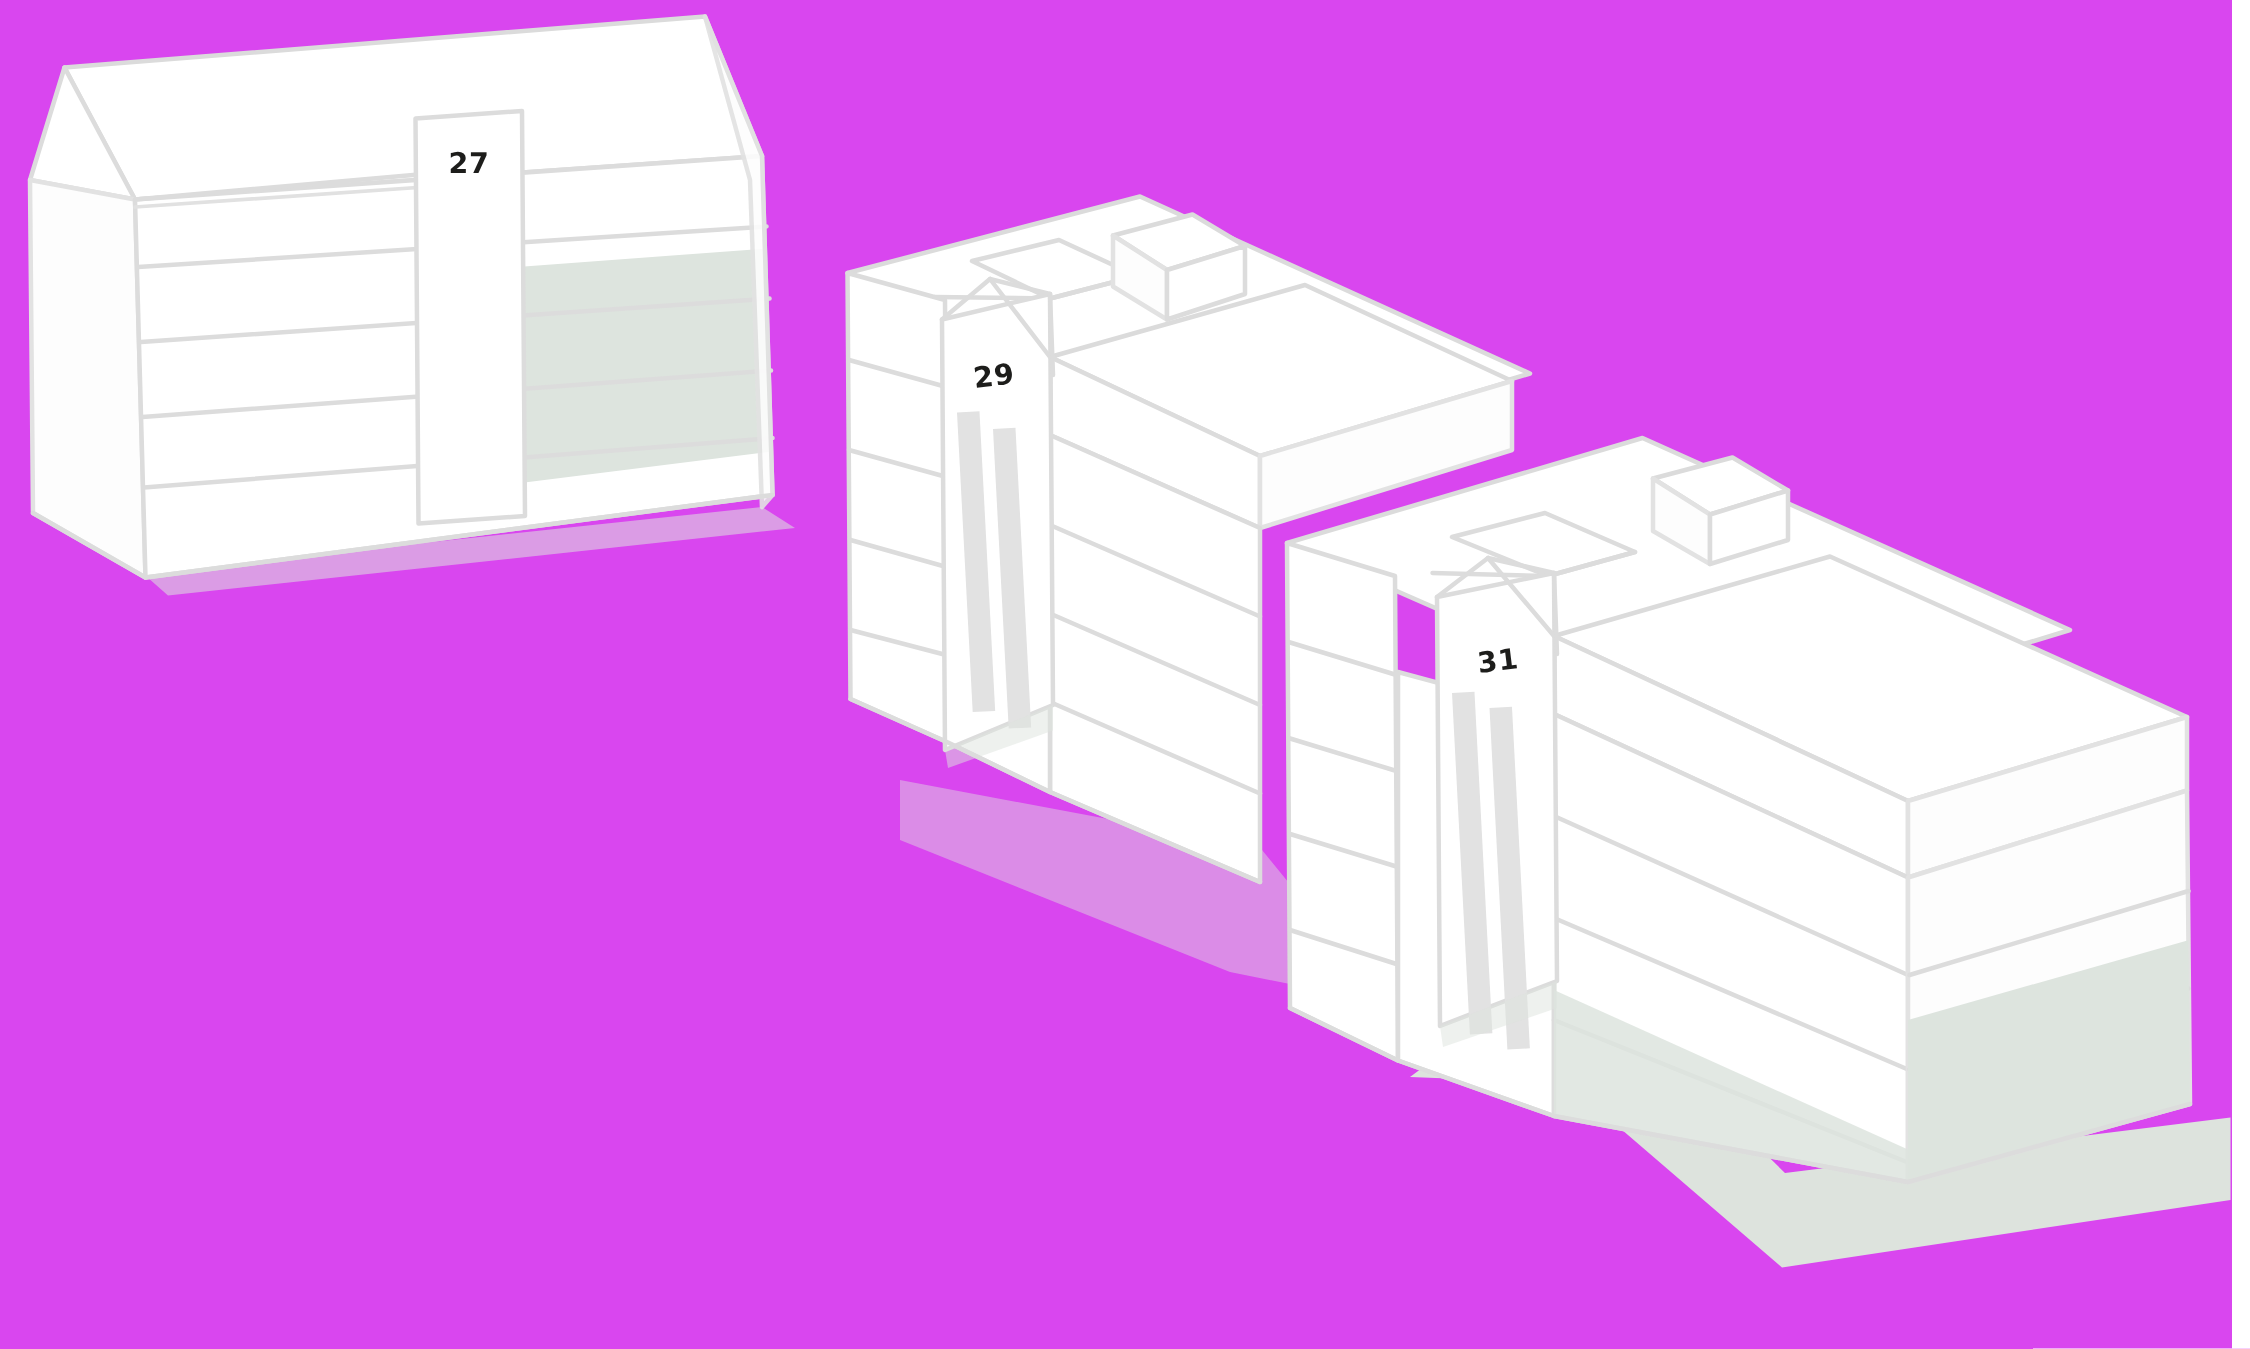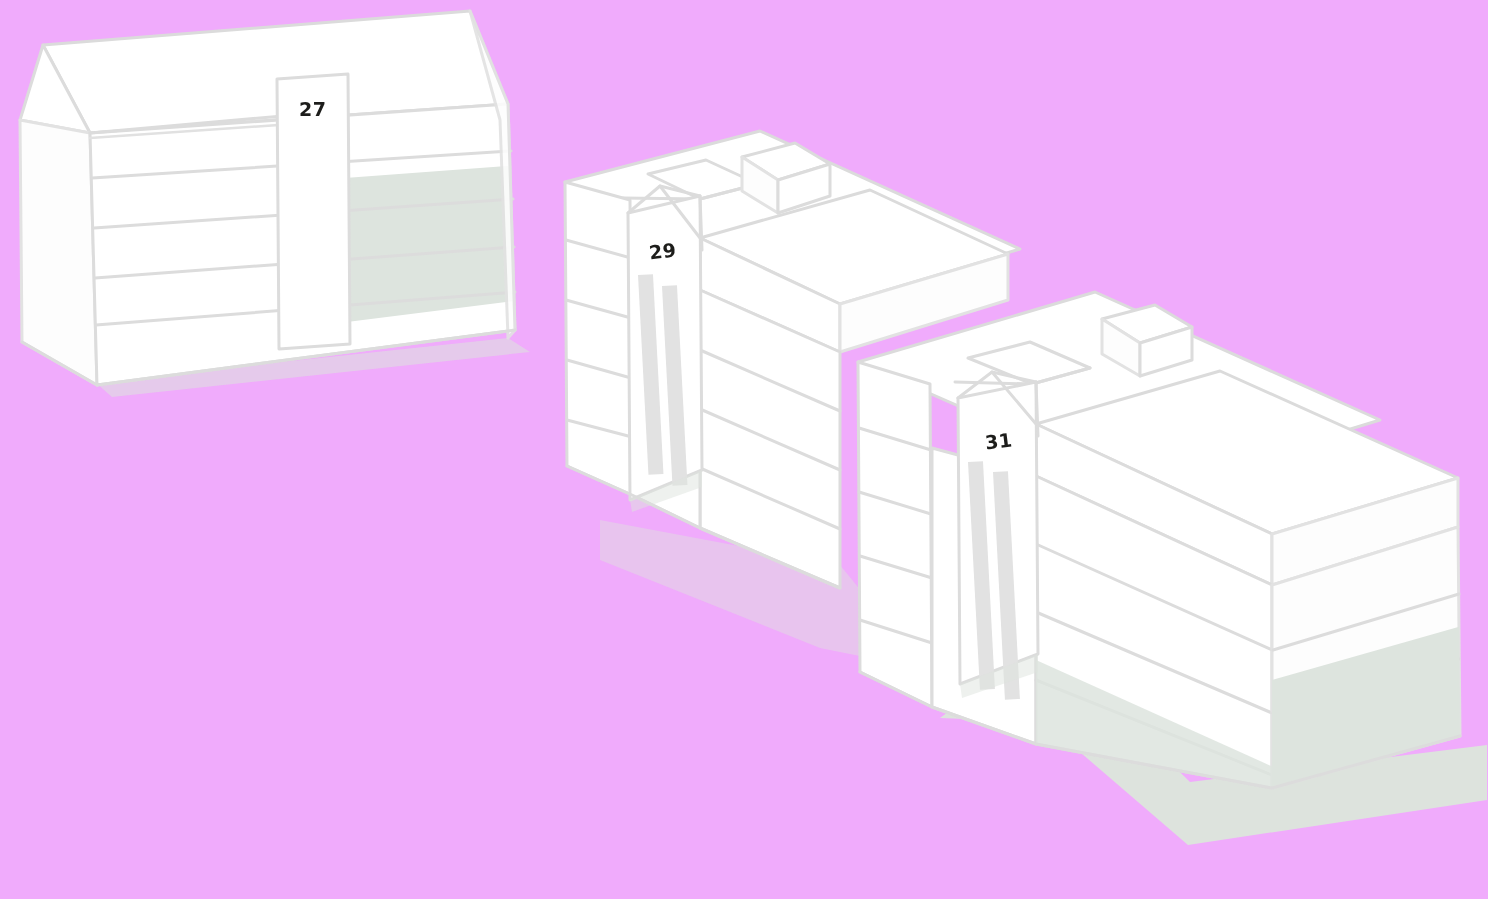--- a/index.html
+++ b/index.html
@@ -8,21 +8,21 @@
     padding: 0;
     background: #ffffff;
   }
   body {
     font-family: "Liberation Sans", sans-serif;
   }
   #stage {
     position: relative;
     width: 1488px;
     height: 899px;
-    background: #f0abfc;
+    background: #d946ef;
     overflow: hidden;
   }
   #scene {
     position: absolute;
     inset: 0;
     width: 1500px;
     height: 899px;
   }
   .num-label {
     position: absolute;

